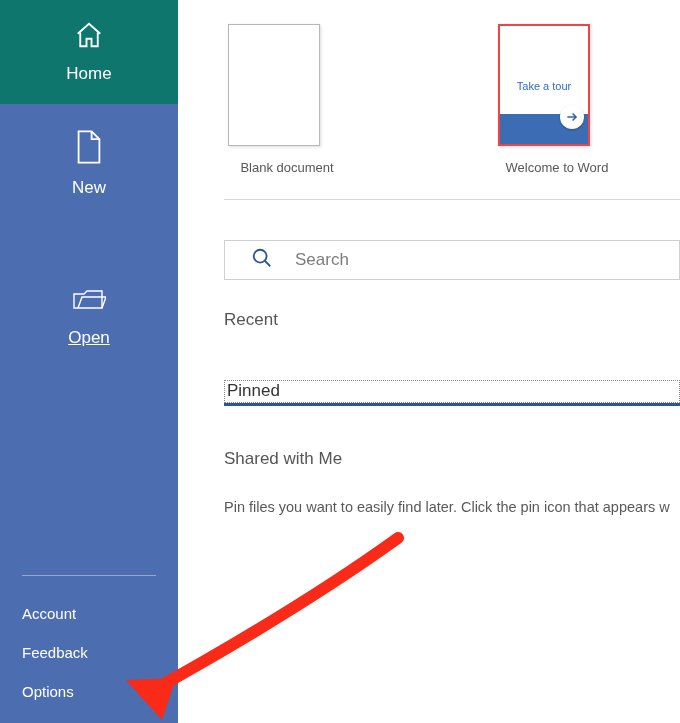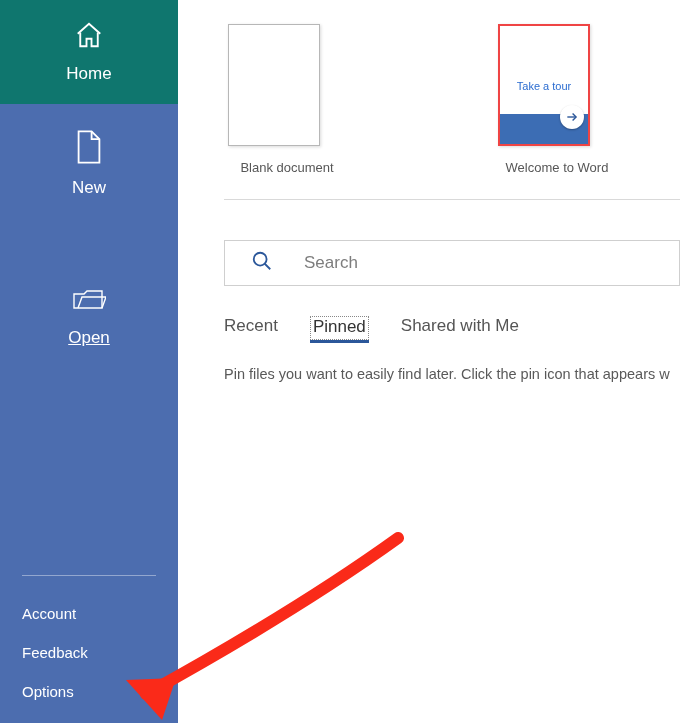--- a/index.html
+++ b/index.html
@@ -100,36 +100,36 @@
     border-radius: 50%;
     background: #fff;
     display: flex; align-items: center; justify-content: center;
     box-shadow: 0 1px 2px rgba(0,0,0,0.3);
   }
   .thumb-welcome .tour-circle svg { display:block; }
   .template .caption { font-size: 13px; color: #575757; white-space: nowrap; margin-left: 26px; }
   .hr { height: 1px; background: #d9d9d9; margin: 24px 0 40px 0; }
   .search {
     border: 1px solid #cfcfcf;
-    height: 46px;
+    height: 40px;
     display: flex;
     align-items: center;
     padding: 0 14px 0 26px;
-    gap: 31px;
+    gap: 22px;
     margin-bottom: 30px;
   }
   .search input {
     border: none; outline: none;
     font-size: 17px;
     color: #777;
     flex: 1;
     background: transparent;
   }
   .search input::placeholder { color: #7d7d7d; }
-  .tabs { display: flex; gap: 32px; font-size: 17px; color: #555; margin-bottom: 22px; }
+  .tabs { display: flex; gap: 44px; font-size: 17px; color: #555; margin-bottom: 22px; flex-direction: column; }
   .tab { cursor: pointer; padding-bottom: 6px; }
   .tab.selected {
     color: #333;
     border: 1px dotted #888;
     padding: 0 2px 1px 2px;
     margin-bottom: 2px;
     box-shadow: 0 3px 0 0 #2b579a;
   }
   .helper { font-size: 14.5px; color: #595959; margin-top: 24px; }
   

